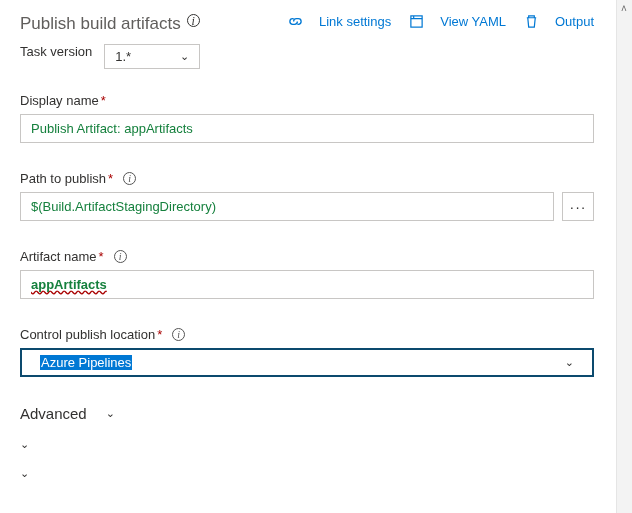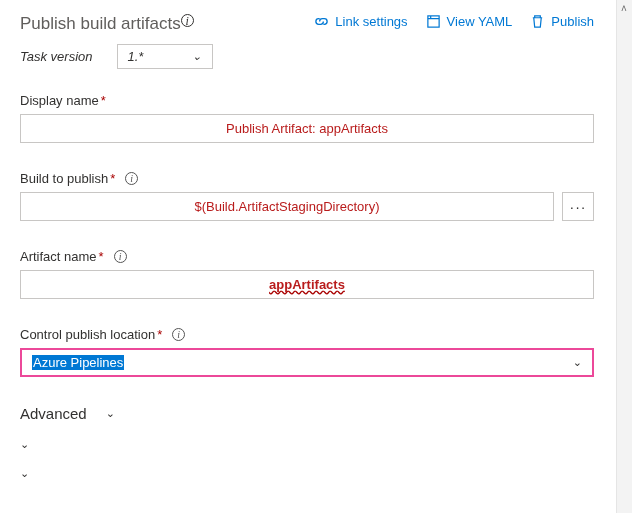--- a/index.html
+++ b/index.html
@@ -35,20 +35,21 @@
     }
     .header-row {
       display: flex;
       align-items: flex-start;
       justify-content: space-between;
       margin-bottom: 10px;
     }
     .title-wrap {
       display:flex;
       align-items:flex-start;
+      gap:6px;
       color:#605e5c;
     }
     .title {
       font-size: 17px;
       font-weight: 400;
       color: #605e5c;
     }
     .info-icon {
       font-size: 12px;
       color: #323130;
@@ -64,31 +65,30 @@
     .actions {
       display: flex;
       gap: 18px;
       align-items: center;
     }
     .action-link {
       color: #0078d4;
       font-size: 13px;
       display: inline-flex;
       align-items: center;
-      gap: 6px;
+      gap: 16px;
       cursor: pointer;
     }
     .action-link svg { width:15px;height:15px; }
     .row-task {
       display:flex;
-      align-items:center;
-      gap:24px;
+      align-items:flex-start;
+      gap:12px;
       margin-bottom: 24px;
       color:#323130;
-      font-style:italic;
     }
     .select-box {
       border:1px solid #c8c6c4;
       padding:4px 10px;
       min-width:96px;
       display:flex;
       justify-content:space-between;
       align-items:center;
       font-size:13px;
       background:#fff;
@@ -103,43 +103,42 @@
       align-items:center;
       gap:10px;
     }
     .req { color:#a80000; margin-left:2px; }
     .text-input {
       width: 100%;
       border: 1px solid #c8c6c4;
       padding: 6px 10px;
       font-size: 13px;
       font-family: inherit;
-      color:#b91c1c;
-      background:#fff;
-      text-align:center;
+      color:#15803d;
+      background:#fff;
     }
     .input-row {
       display:flex;
       gap:8px;
       align-items:stretch;
     }
     .input-row .text-input { flex:1; }
     .dots-btn {
       width:32px;
       border:1px solid #c8c6c4;
       background:#fff;
       display:flex;align-items:center;justify-content:center;
       font-size:14px;color:#323130;letter-spacing:1px;
     }
     .err-underline { text-decoration: underline wavy #a80000; text-decoration-skip-ink: none; font-weight: bold;}
     .select-focused {
       width:100%;
-      border:2px solid #ec4899;
-      background:#fff;
-      padding:5px 10px;
+      border:2px solid #0c4a6e;
+      background:#fff;
+      padding:5px 18px;
       display:flex;
       justify-content:space-between;
       align-items:center;
     }
     .hl {
       background:#0078d4;
       color:#fff;
       padding:0 1px;
     }
     .section {
@@ -172,21 +171,21 @@
         <svg viewBox="0 0 16 16">
             <rect x="2" y="2" width="12" height="12" fill="none" stroke="#0078d4" stroke-width="1.3"></rect>
             <path stroke="#0078d4" stroke-width="1.3" d="M5 2v3M2 5h12"></path>
           </svg>
         <span>View YAML</span>
       </span>
       <span class="action-link">
         <svg viewBox="0 0 16 16">
             <path fill="none" stroke="#0078d4" stroke-width="1.3" d="M3 4h10M5 4V2h6v2M4 4l1 10h6l1-10"></path>
           </svg>
-        <span>Publish</span>
+        <span>Output</span>
       </span>
     </div>
   </div>
 
   <div class="row-task">
     <span>Task version</span>
     <div class="select-box">
       <span>1.*</span>
       <span class="chev">⌄</span>
     </div>
@@ -194,21 +193,21 @@
 
   <div class="field">
     <div class="label">
       <span><span>Display name</span><span class="req">*</span></span>
     </div>
     <input class="text-input" value="Publish Artifact: appArtifacts" style="">
   </div>
 
   <div class="field">
     <div class="label">
-      <span><span>Build to publish</span><span class="req">*</span></span>
+      <span><span>Path to publish</span><span class="req">*</span></span>
       <span class="info-icon small">i</span>
     </div>
     <div class="input-row">
       <input class="text-input" value="$(Build.ArtifactStagingDirectory)" style="">
       <div class="dots-btn">···</div>
     </div>
   </div>
 
   <div class="field">
     <div class="label">

